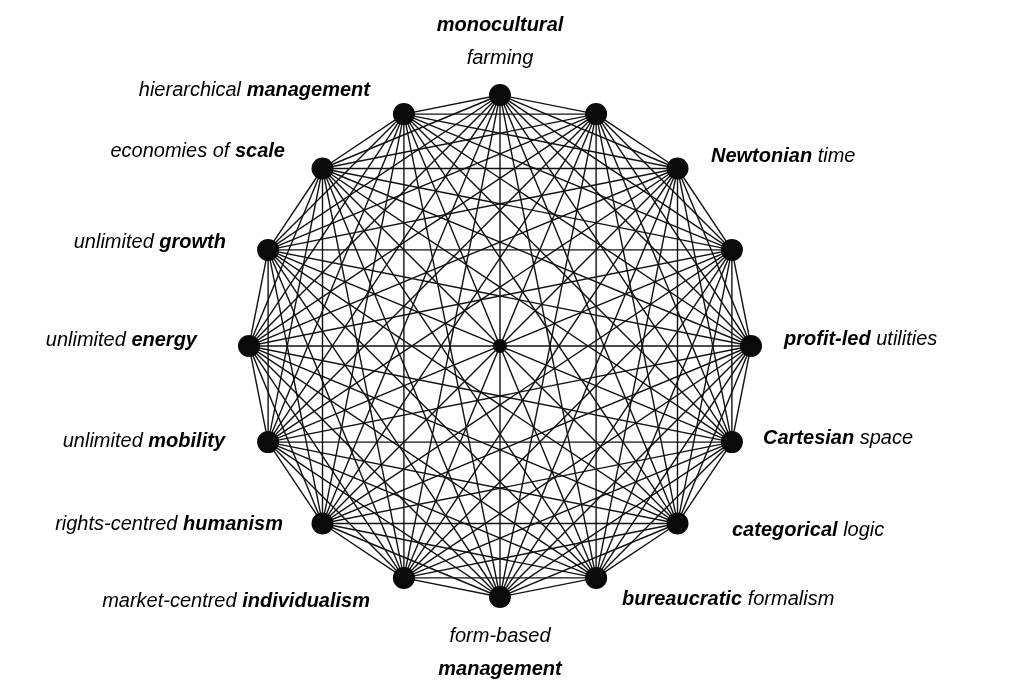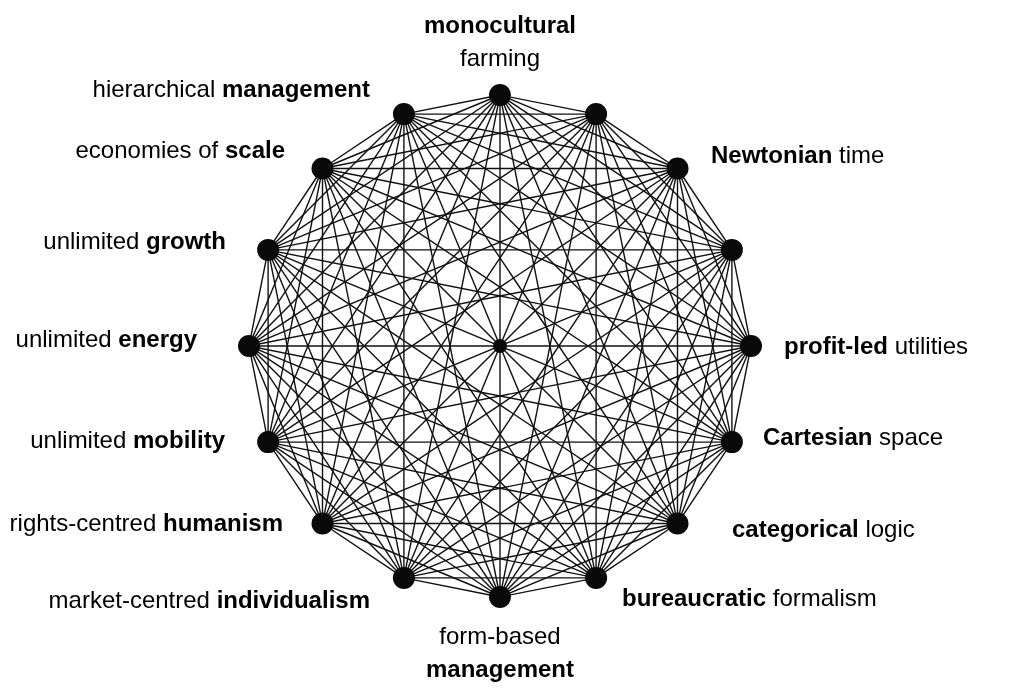--- a/index.html
+++ b/index.html
@@ -16,39 +16,40 @@
     color: #000000;
     overflow: hidden;
   }
   .stage svg {
     position: absolute;
     left: 0;
     top: 0;
   }
   .label {
     position: absolute;
-    font-size: 24px;
+    font-size: 20px;
     line-height: 24px;
     white-space: nowrap;
+    font-style: italic;
   }
   .label .b, .label.b, .line.b {
     font-weight: bold;
   }
   .label.center {
     text-align: center;
     transform: translateX(-50%);
   }
   .label.center .line {
     line-height: 33px;
   }
   .pos-0  { left: 500px;  top: 8px;  }
   .pos-1  { left: 628px;  top: 66px;  }
   .pos-2  { left: 711px;  top: 143px; text-align: center; }
   .pos-3  { left: 764px;  top: 230px; }
-  .pos-4  { left: 784px;  top: 334px; }
+  .pos-4  { left: 784px;  top: 326px; }
   .pos-5  { left: 763px;  top: 425px; }
   .pos-6  { left: 706px;  top: 517px; margin-left: 26px; }
   .pos-7  { left: 622px;  top: 586px; }
   .pos-8  { left: 500px;  top: 619px; }
   .pos-9  { right: 665px; top: 588px; }
   .pos-10 { right: 752px; top: 511px; }
   .pos-11 { right: 810px; top: 428px; }
   .pos-12 { right: 838px; top: 327px; }
   .pos-13 { right: 809px; top: 229px; }
   .pos-14 { right: 750px; top: 138px; }

